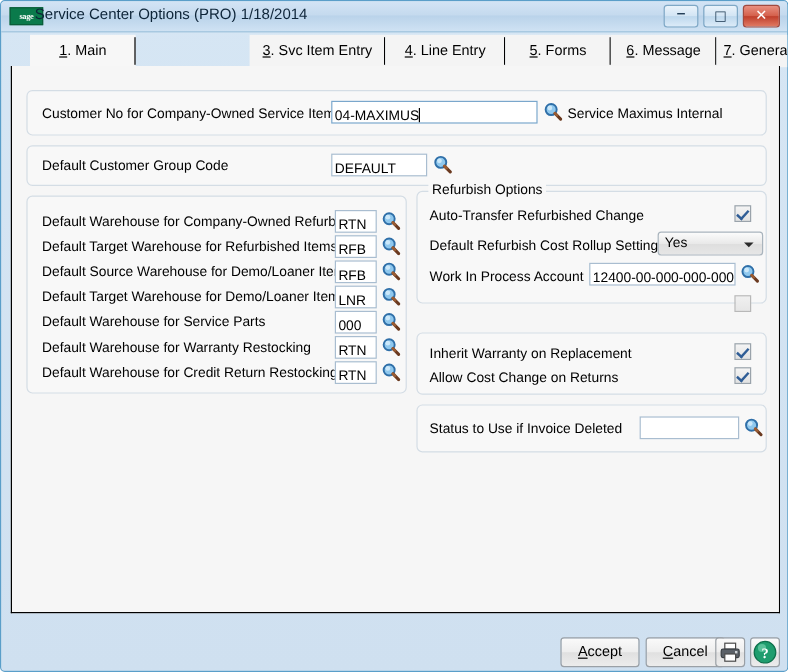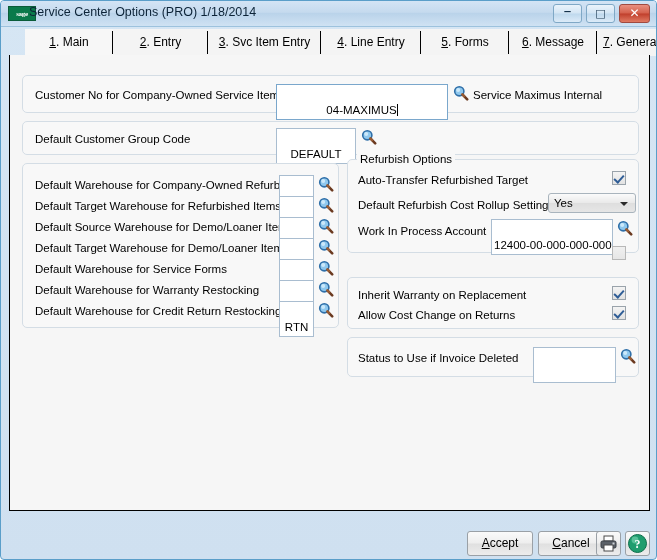--- a/index.html
+++ b/index.html
@@ -162,26 +162,25 @@
 
   
   .tinput {
     position: absolute;
     box-sizing: border-box;
     border: 1px solid #a9bdd0;
     background: #ffffff;
     font-size: 11.5px;
     font-family: "Liberation Sans", sans-serif;
     color: #000;
-    padding: 17px 2px;
+    padding: 4px 2px;
     line-height: 17px;
     height: 19px;
     white-space: nowrap;
     overflow: hidden;
-    text-align: center;
   }
   .tinput.focused {
     border: 1px solid #7aa7cc;
   }
   .tinput .caret {
     display: inline-block;
     width: 1px;
     height: 12px;
     background: #000;
     vertical-align: -2px;
@@ -289,21 +288,20 @@
     <div class="winbtn" id="btn-max">
       <span class="glyph">□</span>
     </div>
     <div class="winbtn" id="btn-close">
       <span class="glyph">✕</span>
     </div>
   </div>
 
   <div id="tabstrip">
       <div class="tab active sep-right" style="left: 0px; width: 88px;"><span class="u">1</span><span>. Main</span></div>
-      <div class="tab sep-right" style="left: 88px; width: 95px;"><span class="u">2</span><span>. Entry</span></div>
       <div class="tab sep-right" style="left: 183px; width: 113px;"><span class="u">3</span><span>. Svc Item Entry</span></div>
       <div class="tab sep-right" style="left: 296px; width: 100px;"><span class="u">4</span><span>. Line Entry</span></div>
       <div class="tab sep-right" style="left: 396px; width: 88px;"><span class="u">5</span><span>. Forms</span></div>
       <div class="tab sep-right" style="left: 484px; width: 88px;"><span class="u">6</span><span>. Message</span></div>
       <div class="tab" style="left: 572px; width: 96px;"><span class="u">7</span><span>. Generate PO</span></div>
     </div>
 
   <div id="content">
     <div id="content-inner">
 
@@ -360,22 +358,22 @@
               <line x1="9.3" y1="9.3" x2="11.2" y2="11.2" stroke="#9a5c33" stroke-width="2.2" stroke-linecap="round"></line>
             </svg></div>
           <div class="lbl" style="left: 12px; top: 77px;">Default Target Warehouse for Demo/Loaner Items</div>
           <div class="tinput" style="left: 256px; top: 74px; width: 35px;">LNR</div>
           <div class="mag" style="left: 295px; top: 75px;"><svg width="16" height="16" viewBox="0 0 16 16">
               <circle cx="6.3" cy="6.3" r="4.6" fill="#8fc8ee" stroke="#2f6fa8" stroke-width="1.6"></circle>
               <circle cx="5.2" cy="5.0" r="2.0" fill="#d6edfb" opacity="0.85"></circle>
               <line x1="9.6" y1="9.6" x2="14.2" y2="14.3" stroke="#6b3a20" stroke-width="2.6" stroke-linecap="round"></line>
               <line x1="9.3" y1="9.3" x2="11.2" y2="11.2" stroke="#9a5c33" stroke-width="2.2" stroke-linecap="round"></line>
             </svg></div>
-          <div class="lbl" style="left: 12px; top: 98px;">Default Warehouse for Service Forms</div>
-          <div class="tinput" style="left: 256px; top: 95px; width: 35px; font-weight: bold;">000</div>
+          <div class="lbl" style="left: 12px; top: 98px;">Default Warehouse for Service Parts</div>
+          <div class="tinput" style="left: 256px; top: 95px; width: 35px;">000</div>
           <div class="mag" style="left: 295px; top: 96px;"><svg width="16" height="16" viewBox="0 0 16 16">
               <circle cx="6.3" cy="6.3" r="4.6" fill="#8fc8ee" stroke="#2f6fa8" stroke-width="1.6"></circle>
               <circle cx="5.2" cy="5.0" r="2.0" fill="#d6edfb" opacity="0.85"></circle>
               <line x1="9.6" y1="9.6" x2="14.2" y2="14.3" stroke="#6b3a20" stroke-width="2.6" stroke-linecap="round"></line>
               <line x1="9.3" y1="9.3" x2="11.2" y2="11.2" stroke="#9a5c33" stroke-width="2.2" stroke-linecap="round"></line>
             </svg></div>
           <div class="lbl" style="left: 12px; top: 119px;">Default Warehouse for Warranty Restocking</div>
           <div class="tinput" style="left: 256px; top: 116px; width: 35px;">RTN</div>
           <div class="mag" style="left: 295px; top: 117px;"><svg width="16" height="16" viewBox="0 0 16 16">
               <circle cx="6.3" cy="6.3" r="4.6" fill="#8fc8ee" stroke="#2f6fa8" stroke-width="1.6"></circle>
@@ -390,21 +388,21 @@
               <circle cx="5.2" cy="5.0" r="2.0" fill="#d6edfb" opacity="0.85"></circle>
               <line x1="9.6" y1="9.6" x2="14.2" y2="14.3" stroke="#6b3a20" stroke-width="2.6" stroke-linecap="round"></line>
               <line x1="9.3" y1="9.3" x2="11.2" y2="11.2" stroke="#9a5c33" stroke-width="2.2" stroke-linecap="round"></line>
             </svg></div>
         </div>
 
 
       <div class="panel" style="left:337px; top:104px; width:292px; height:94px;">
         <div class="panel-legend">Refurbish Options</div>
 
-        <div class="lbl" style="left:10px; top:13px;">Auto-Transfer Refurbished Target</div>
+        <div class="lbl" style="left:10px; top:13px;">Auto-Transfer Refurbished Change</div>
         <div class="cbox checked" style="left:264px; top:11px;"></div>
 
         <div class="lbl" style="left:10px; top:38px;">Default Refurbish Cost Rollup Setting</div>
         <div class="ddl" style="left:200px; top:33px; width:88px;">
           <span>Yes</span>
           <span class="arrow"></span>
         </div>
 
         <div class="lbl" style="left:10px; top:64px;">Work In Process Account</div>
         <div class="tinput" style="left:143px; top:59px; width:122px;">12400-00-000-000-000</div>

